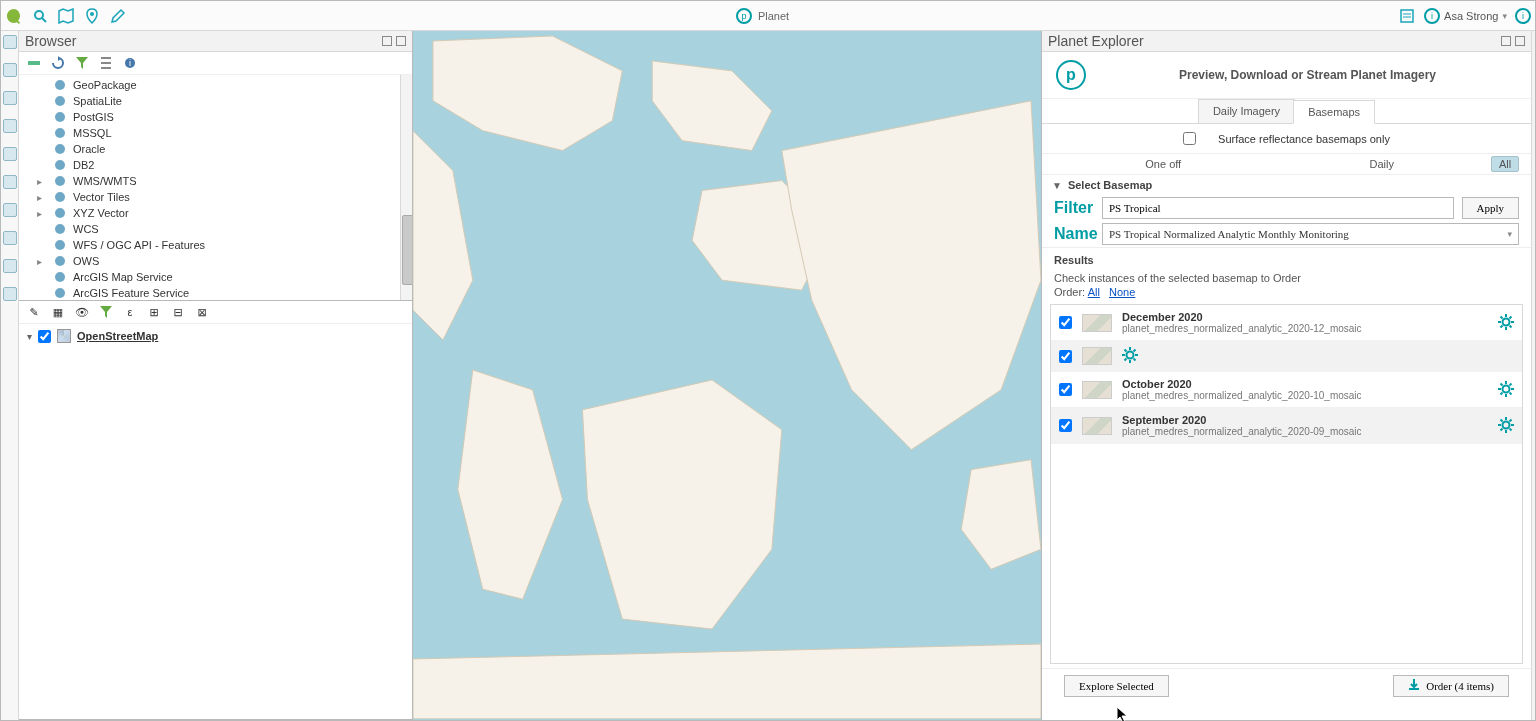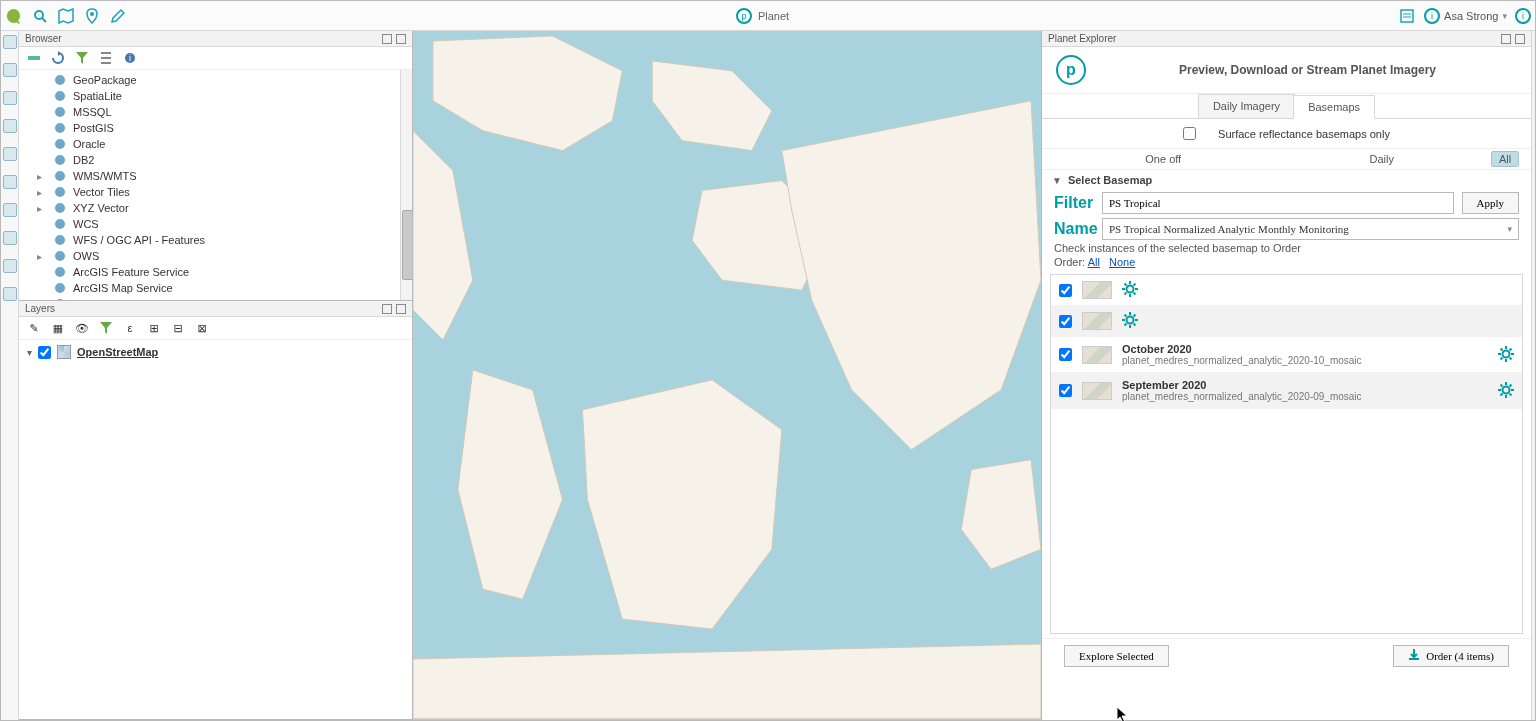--- a/index.html
+++ b/index.html
@@ -27,21 +27,21 @@
 
 .main{flex:1;display:flex;min-height:0}
 
 
 .toolstrip{width:18px;background:#f7f7f7;border-right:1px solid var(--border-light);display:flex;flex-direction:column;align-items:center;padding-top:4px;gap:14px}
 .toolstrip .dot{width:14px;height:14px;border-radius:2px;background:#d7e8ef;border:1px solid #8fb7c6}
 
 
 .left-col{width:394px;display:flex;flex-direction:column;border-right:1px solid var(--border)}
 .panel{display:flex;flex-direction:column;background:#fff;border-bottom:1px solid var(--border)}
-.panel-title{display:flex;align-items:center;background:#f2f2f2;border-bottom:1px solid var(--border-light);padding:2px 6px;font-size:10px;color:#555}
+.panel-title{display:flex;align-items:center;background:#f2f2f2;border-bottom:1px solid var(--border-light);padding:2px 6px;font-size:14px;color:#555}
 .panel-title .spacer{flex:1}
 .panel-title .sq{width:10px;height:10px;border:1px solid #888;margin-left:4px;display:inline-block}
 .panel-toolbar{display:flex;gap:10px;padding:4px 8px;border-bottom:1px solid #eee}
 .small-icon{width:14px;height:14px;display:inline-flex;align-items:center;justify-content:center}
 
 .browser-body{flex:1;overflow:auto;position:relative;padding:2px 0}
 .tree-row{display:flex;align-items:center;gap:6px;padding:1px 4px 1px 18px;white-space:nowrap}
 .tree-caret{width:10px;color:#888;font-size:10px}
 .tree-ico{width:14px;height:14px;display:inline-block}
 .tree-label{font-size:11px}
@@ -237,34 +237,34 @@
                 <span class="tree-ico"><svg viewBox="0 0 14 14">
                     <circle cx="7" cy="7" r="5" fill="#6fa8c7"></circle>
                   </svg></span>
                 <span class="tree-label">SpatiaLite</span>
               </div>
               <div class="tree-row">
                 <span class="tree-caret"></span>
                 <span class="tree-ico"><svg viewBox="0 0 14 14">
                     <circle cx="7" cy="7" r="5" fill="#6fa8c7"></circle>
                   </svg></span>
+                <span class="tree-label">PostGIS</span>
+              </div>
+              <div class="tree-row">
+                <span class="tree-caret"></span>
+                <span class="tree-ico"><svg viewBox="0 0 14 14">
+                    <circle cx="7" cy="7" r="5" fill="#6fa8c7"></circle>
+                  </svg></span>
                 <span class="tree-label">MSSQL</span>
               </div>
               <div class="tree-row">
                 <span class="tree-caret"></span>
                 <span class="tree-ico"><svg viewBox="0 0 14 14">
                     <circle cx="7" cy="7" r="5" fill="#6fa8c7"></circle>
                   </svg></span>
-                <span class="tree-label">PostGIS</span>
-              </div>
-              <div class="tree-row">
-                <span class="tree-caret"></span>
-                <span class="tree-ico"><svg viewBox="0 0 14 14">
-                    <circle cx="7" cy="7" r="5" fill="#6fa8c7"></circle>
-                  </svg></span>
                 <span class="tree-label">Oracle</span>
               </div>
               <div class="tree-row">
                 <span class="tree-caret"></span>
                 <span class="tree-ico"><svg viewBox="0 0 14 14">
                     <circle cx="7" cy="7" r="5" fill="#6fa8c7"></circle>
                   </svg></span>
                 <span class="tree-label">DB2</span>
               </div>
               <div class="tree-row">
@@ -307,50 +307,44 @@
                 <span class="tree-ico"><svg viewBox="0 0 14 14">
                     <circle cx="7" cy="7" r="5" fill="#6fa8c7"></circle>
                   </svg></span>
                 <span class="tree-label">OWS</span>
               </div>
               <div class="tree-row">
                 <span class="tree-caret"></span>
                 <span class="tree-ico"><svg viewBox="0 0 14 14">
                     <circle cx="7" cy="7" r="5" fill="#6fa8c7"></circle>
                   </svg></span>
+                <span class="tree-label">ArcGIS Map Service</span>
+              </div>
+              <div class="tree-row">
+                <span class="tree-caret"></span>
+                <span class="tree-ico"><svg viewBox="0 0 14 14">
+                    <circle cx="7" cy="7" r="5" fill="#6fa8c7"></circle>
+                  </svg></span>
                 <span class="tree-label">ArcGIS Feature Service</span>
-              </div>
-              <div class="tree-row">
-                <span class="tree-caret"></span>
-                <span class="tree-ico"><svg viewBox="0 0 14 14">
-                    <circle cx="7" cy="7" r="5" fill="#6fa8c7"></circle>
-                  </svg></span>
-                <span class="tree-label">ArcGIS Map Service</span>
               </div>
               <div class="tree-row">
                 <span class="tree-caret"></span>
                 <span class="tree-ico"><svg viewBox="0 0 14 14">
                     <circle cx="7" cy="7" r="5" fill="#6fa8c7"></circle>
                   </svg></span>
                 <span class="tree-label">GeoNode</span>
               </div>
             </div>
           <div class="scrollbar-v">
               <div class="thumb"></div>
             </div>
         </div>
       </div>
 
       <div class="panel" style="flex:1">
-        <div class="panel-title">
-          <span>Layers</span>
-          <span class="spacer"></span>
-          <span class="sq"></span>
-          <span class="sq"></span>
-        </div>
         <div class="panel-toolbar">
           <span class="small-icon">✎</span>
           <span class="small-icon">▦</span>
           <span class="small-icon">👁</span>
           <span class="small-icon">
               <svg viewBox="0 0 14 14">
                 <path d="M1 1 L13 1 L8 7 L8 13 L6 11 L6 7 Z" fill="#6a4"></path>
               </svg>
             </span>
           <span class="small-icon">ε</span>
@@ -425,31 +419,36 @@
         <button class="btn">Apply</button>
       </div>
       <div class="form-row">
         <label>Name</label>
         <div class="select">
           <span>PS Tropical Normalized Analytic Monthly Monitoring</span>
           <span style="color:#888;font-size:9px">▾</span>
         </div>
       </div>
 
+      <div class="results-h">Results</div>
       <div class="hint">Check  instances of the selected basemap to Order</div>
       <div class="sel-row">
         <span>Order:</span>
         <a href="#">All</a>&nbsp;&nbsp;
         <a href="#">None</a>
       </div>
 
       <div class="results-list" id="results-list">
           <div class="result-item">
             <input type="checkbox" checked="" style="">
             <span class="thumb"></span>
+            <div class="ri-text">
+              <div class="t">December 2020</div>
+              <div class="s">planet_medres_normalized_analytic_2020-12_mosaic</div>
+            </div>
             <span class="gear"><svg width="16" height="16" viewBox="0 0 16 16">
                 <circle cx="8" cy="8" r="3.5" fill="none" stroke="#009da5" stroke-width="2"></circle>
                 <g stroke="#009da5" stroke-width="2">
                   <line x1="8" y1="0" x2="8" y2="3"></line>
                   <line x1="8" y1="13" x2="8" y2="16"></line>
                   <line x1="0" y1="8" x2="3" y2="8"></line>
                   <line x1="13" y1="8" x2="16" y2="8"></line>
                   <line x1="2.5" y1="2.5" x2="4.5" y2="4.5"></line>
                   <line x1="11.5" y1="11.5" x2="13.5" y2="13.5"></line>
                   <line x1="2.5" y1="13.5" x2="4.5" y2="11.5"></line>

